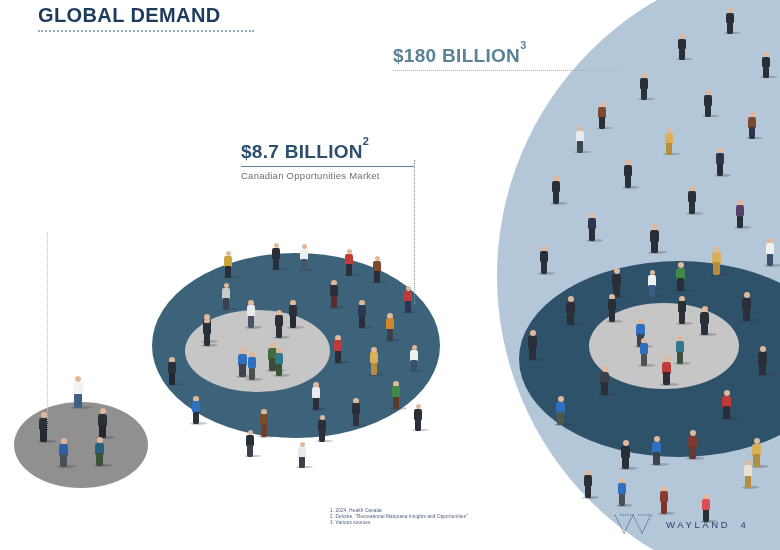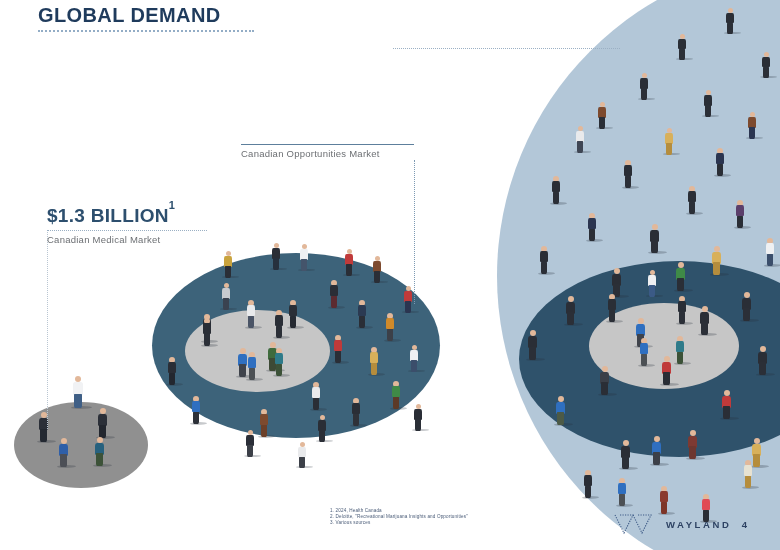--- a/index.html
+++ b/index.html
@@ -53,21 +53,21 @@
   
   .leader{position:absolute;width:0;}
   #leader-medical{left:47px;top:232px;height:197px;border-left:1px dotted #b9c6d2;}
   #leader-rec{left:414px;top:160px;height:144px;border-left:1px dotted #7d9ab3;}
 
   
   #footnotes{position:absolute;left:330px;top:508px;}
   #footnotes div{font-size:4.6px;line-height:6px;color:#4a5c78;letter-spacing:.15px;white-space:nowrap;}
   #logo-block{position:absolute;left:613px;top:511px;display:flex;align-items:center;gap:9px;}
   #logo-mark{width:44px;height:26px;}
-  #logo-text{font-size:9.5px;font-weight:bold;letter-spacing:2.6px;color:#2d4263;}
+  #logo-text{font-size:9.5px;font-weight:normal;letter-spacing:2.6px;color:#2d4263;}
 
   
   .person{position:absolute;}
   .person .shadow{
     position:absolute;left:-2px;background:rgba(40,48,58,.26);border-radius:50%;
     transform:skewX(-38deg);
   }
   .person .head{position:absolute;border-radius:50%;}
   .person .torso{position:absolute;border-radius:22% 22% 12% 12%;}
   .person .legs{position:absolute;border-radius:6% 6% 18% 18%;}
@@ -592,33 +592,30 @@
 
   <div class="leader" id="leader-medical"></div>
   <div class="leader" id="leader-rec"></div>
 
   <div id="title-block">
     <div id="slide-title">GLOBAL DEMAND</div>
     <div id="title-rule"></div>
   </div>
 
   <div class="callout" id="callout-global">
+    <div class="amount"><span>$180 BILLION</span><sup>3</sup></div>
     <div class="rule"></div>
   </div>
 
   <div class="callout" id="callout-rec">
+    <div class="amount"><span>$8.7 BILLION</span><sup>2</sup></div>
     <div class="rule"></div>
     <div class="sub">Canadian Opportunities Market</div>
   </div>
 
-  <div class="callout" id="callout-medical">
-    <div class="amount"><span>$1.3 BILLION</span><sup>1</sup></div>
-    <div class="rule"></div>
-    <div class="sub">Canadian Medical Market</div>
-  </div>
 
   <div id="footnotes">
     <div>1. 2024, Health Canada</div>
     <div>2. Deloitte, "Recreational Marijuana Insights and Opportunities"</div>
     <div>3. Various sources</div>
   </div>
 
   <div id="logo-block">
     <span id="logo-mark">
       <svg width="44" height="26" viewBox="0 0 44 26">

